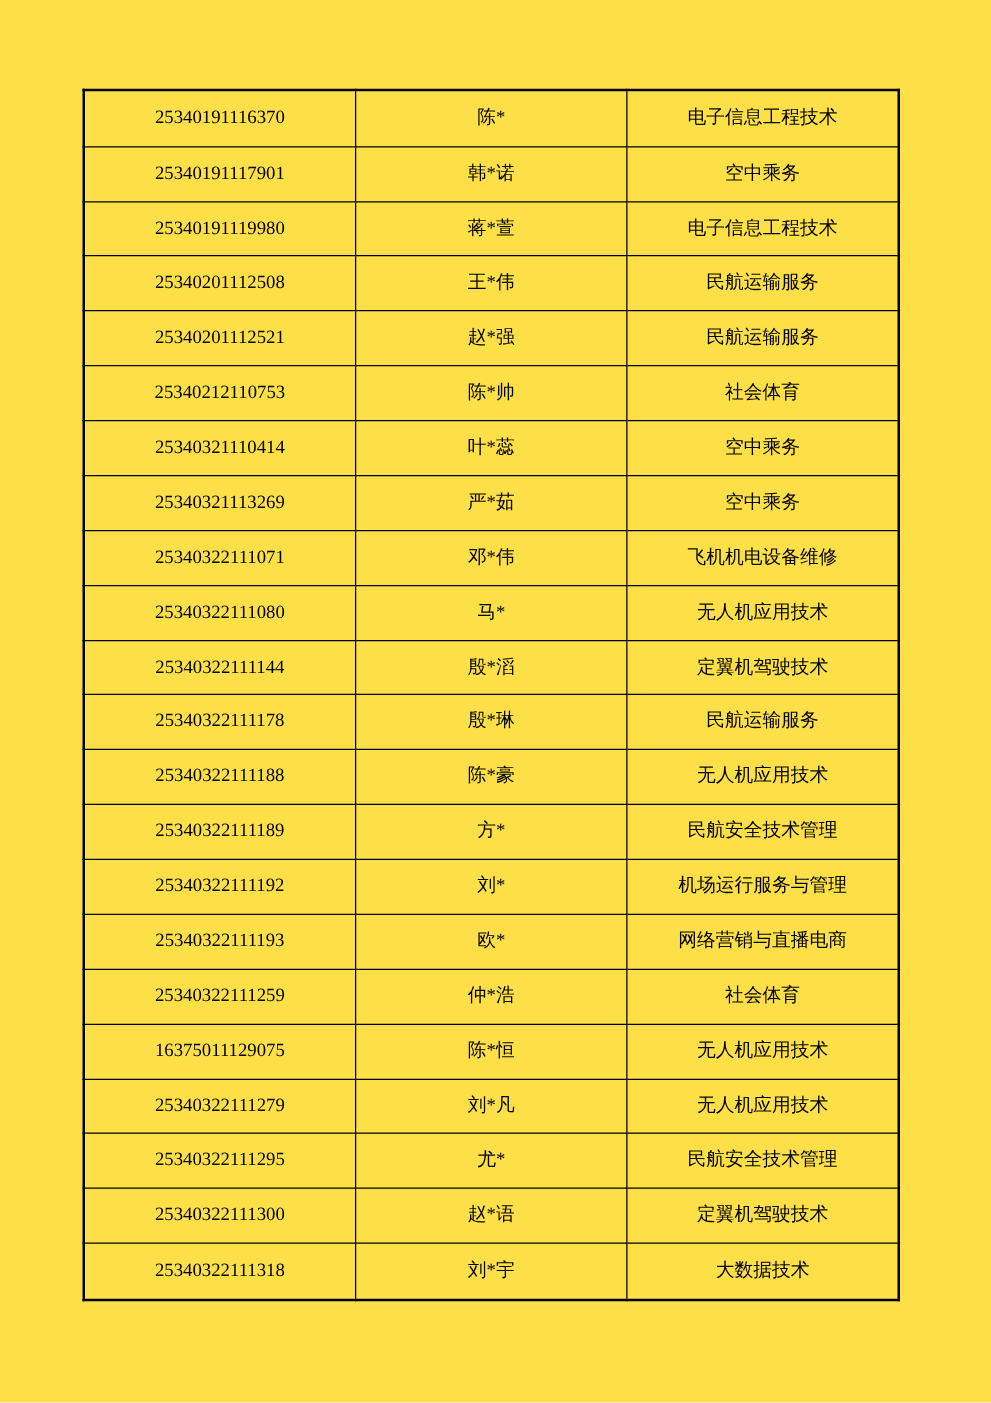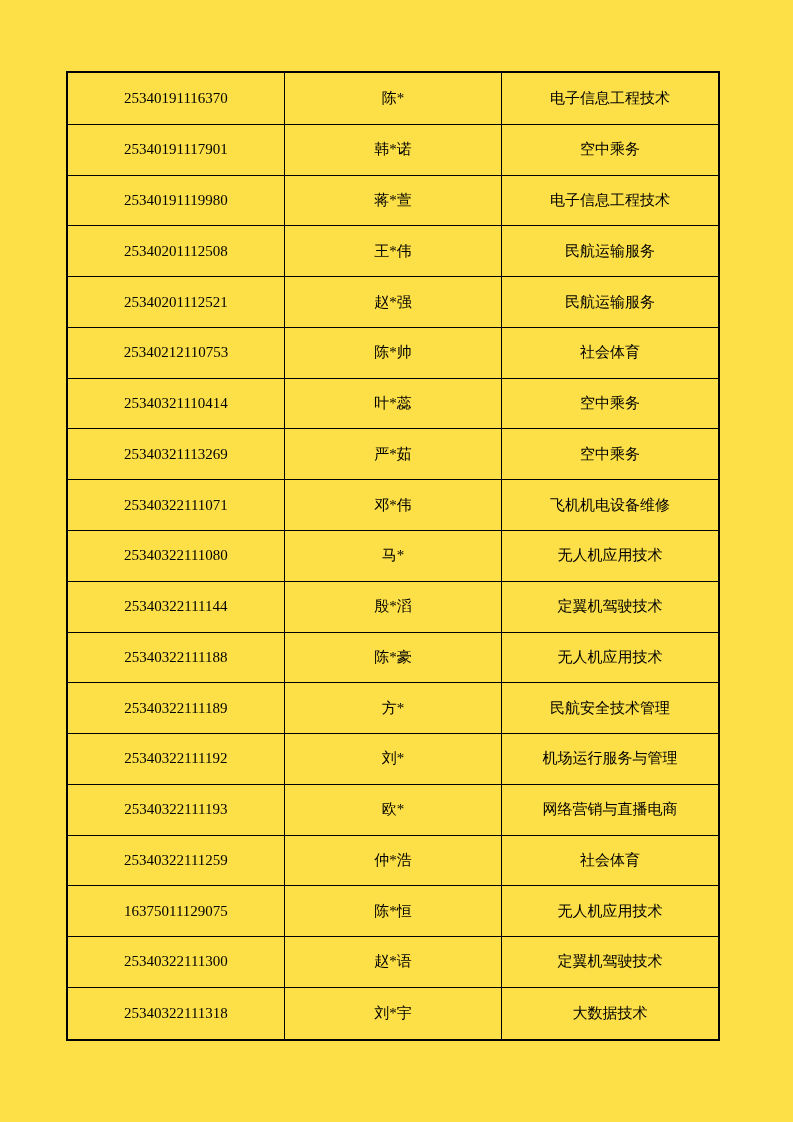--- a/index.html
+++ b/index.html
@@ -93,20 +93,25 @@
           <td>25340322111080</td>
           <td>马*</td>
           <td>无人机应用技术</td>
         </tr>
         <tr>
           <td>25340322111144</td>
           <td>殷*滔</td>
           <td>定翼机驾驶技术</td>
         </tr>
         <tr>
+          <td>25340322111178</td>
+          <td>殷*琳</td>
+          <td>民航运输服务</td>
+        </tr>
+        <tr>
           <td>25340322111188</td>
           <td>陈*豪</td>
           <td>无人机应用技术</td>
         </tr>
         <tr>
           <td>25340322111189</td>
           <td>方*</td>
           <td>民航安全技术管理</td>
         </tr>
         <tr>
@@ -123,20 +128,30 @@
           <td>25340322111259</td>
           <td>仲*浩</td>
           <td>社会体育</td>
         </tr>
         <tr>
           <td>16375011129075</td>
           <td>陈*恒</td>
           <td>无人机应用技术</td>
         </tr>
         <tr>
+          <td>25340322111279</td>
+          <td>刘*凡</td>
+          <td>无人机应用技术</td>
+        </tr>
+        <tr>
+          <td>25340322111295</td>
+          <td>尤*</td>
+          <td>民航安全技术管理</td>
+        </tr>
+        <tr>
           <td>25340322111300</td>
           <td>赵*语</td>
           <td>定翼机驾驶技术</td>
         </tr>
         <tr>
           <td>25340322111318</td>
           <td>刘*宇</td>
           <td>大数据技术</td>
         </tr>
       </tbody>

